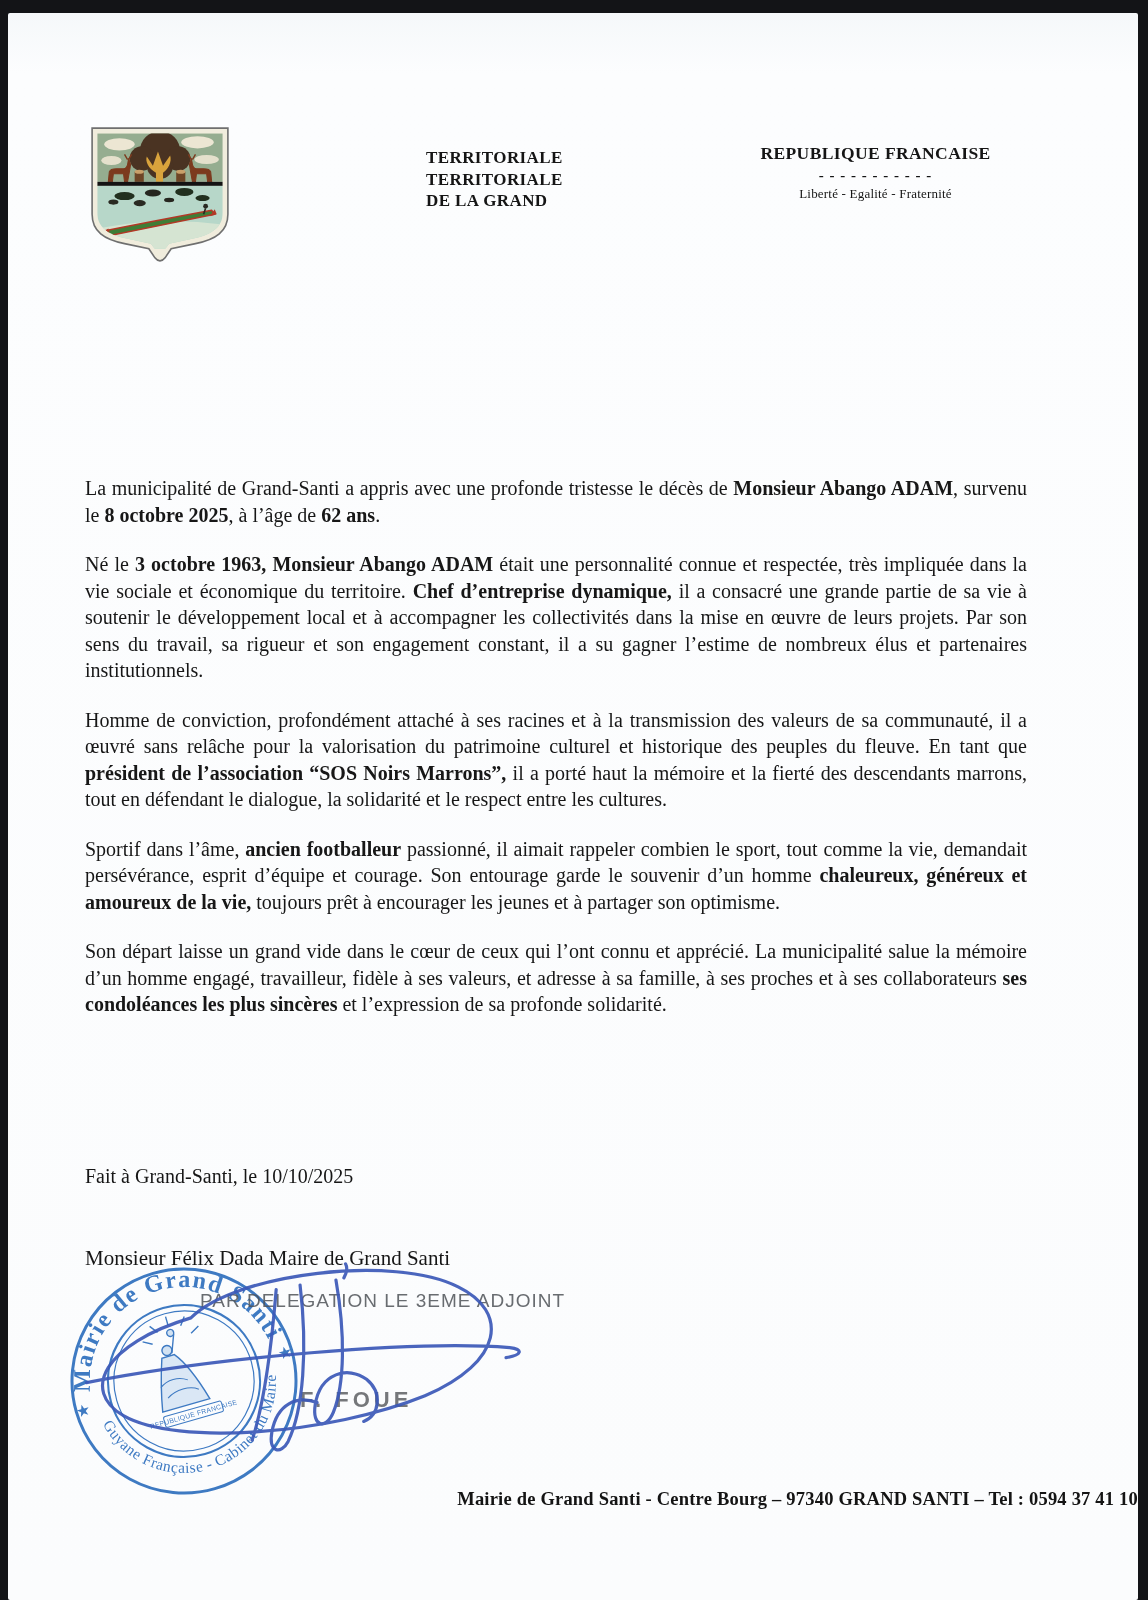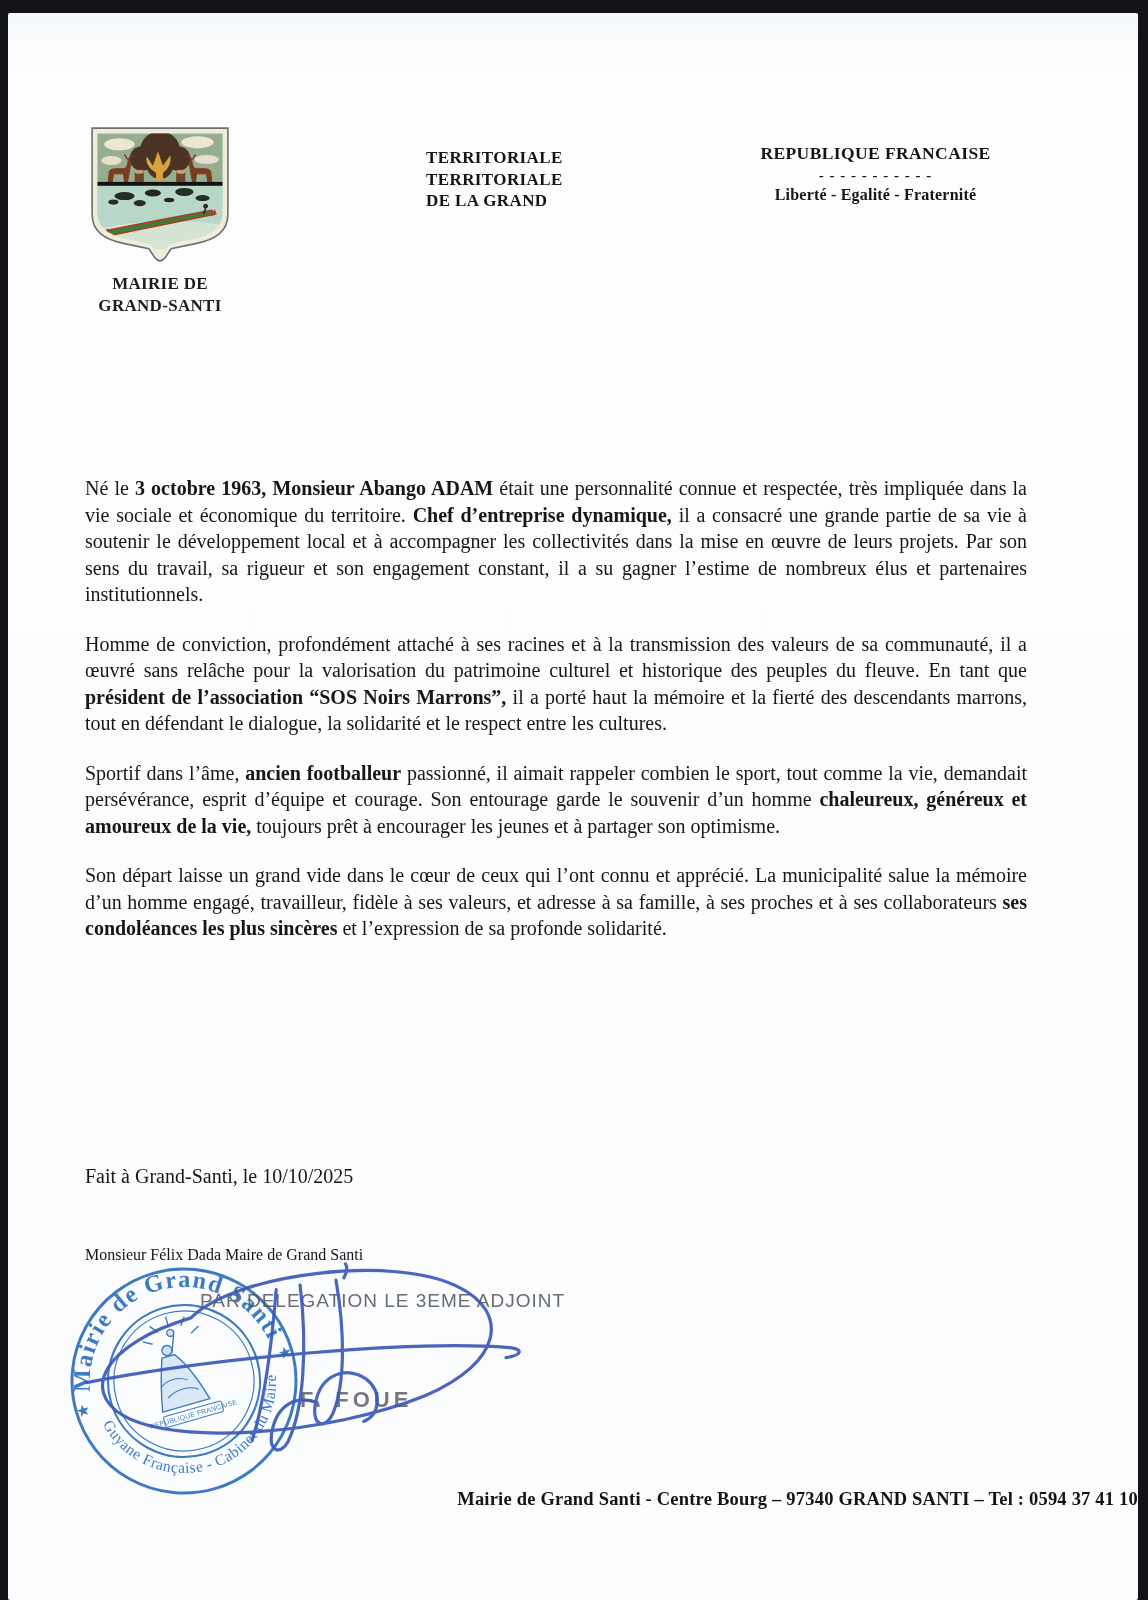--- a/index.html
+++ b/index.html
@@ -11,30 +11,30 @@
     color:#161616;
   }
   .abs{position:absolute;}
   
   .crest-block{left:62px;top:110px;width:180px;text-align:center;}
   .crest-caption{margin-top:4px;font-weight:bold;font-size:17px;line-height:22px;letter-spacing:.3px;color:#1d1d1d;}
   .center-header{left:418px;top:134px;font-weight:bold;font-size:17px;line-height:21.5px;letter-spacing:.4px;color:#151515;}
   .right-header{left:695px;top:130px;width:345px;text-align:center;color:#151515;}
   .rep-title{font-weight:bold;font-size:17.5px;letter-spacing:.4px;}
   .rep-sep{font-weight:bold;font-size:15px;letter-spacing:1px;margin-top:3px;}
-  .rep-motto{font-weight:bold;font-size:16px;margin-top:2px;letter-spacing:.2px;}
+  .rep-motto{font-weight:normal;font-size:13px;margin-top:2px;letter-spacing:.2px;}
   
   .title{left:77px;top:345px;width:942px;margin:0;text-align:center;
          font-size:21px;font-weight:bold;letter-spacing:.5px;color:#121212;}
   
   .body{left:77px;top:462px;width:942px;font-size:20px;line-height:26.5px;text-align:justify;color:#171717;}
   .body p{margin:0 0 23px 0;}
   .body strong{font-weight:bold;}
   .place-date{left:77px;top:1152px;font-size:20px;}
-  .signatory{left:77px;top:1233px;font-size:16px;}
+  .signatory{left:77px;top:1233px;font-size:21px;}
   
   .stamp{left:56px;top:1248px;width:240px;height:240px;z-index:1;opacity:.92;}
   .delegation{left:192px;top:1277px;font-family:"Liberation Sans","DejaVu Sans",sans-serif;
               font-size:19px;letter-spacing:1px;color:#4f5358;opacity:.85;z-index:2;}
   .signature{left:44px;top:1240px;width:500px;height:212px;z-index:3;transform:rotate(-1.5deg);}
   .signer-name{left:292px;top:1374px;font-family:"Liberation Sans","DejaVu Sans",sans-serif;
                font-size:22px;font-weight:bold;letter-spacing:4px;color:#54565a;opacity:.8;z-index:2;}
   
   .footer{left:0;top:1476px;width:1130px;text-align:right;font-weight:bold;font-size:18.5px;letter-spacing:.2px;color:#141414;}
 </style>
@@ -97,40 +97,37 @@
 
         <g>
           <path d="M 22,106 Q 72,96 126,86 L 129,90 Q 76,101 26,111 Z" fill="#3f7d36" stroke="#b23826" stroke-width="1.4"></path>
           <path d="M 20,107 l 6,4 -2,-7 Z" fill="#b23826"></path>
           <path d="M 129,85 l -5,7 7,-2 Z" fill="#b23826"></path>
           <circle cx="120" cy="82" r="2.4" fill="#2a2a22"></circle>
           <path d="M 120,84 l -2,6" stroke="#2a2a22" stroke-width="1.6"></path>
         </g>
       </g>
     </svg>
-    <div class="crest-caption">
-      <div>MAIRIE DE</div>
-      <div>GRAND-SANTI</div>
-    </div>
   </div>
 
   <div class="abs center-header">
     <div>TERRITORIALE</div>
     <div>TERRITORIALE</div>
     <div>DE LA GRAND</div>
   </div>
 
   <div class="abs right-header">
     <div class="rep-title">REPUBLIQUE FRANCAISE</div>
     <div class="rep-sep">- - - - - - - - - - -</div>
     <div class="rep-motto">Liberté - Egalité - Fraternité</div>
   </div>
 
 
   <div class="abs body">
+      <p><span>La municipalité de Grand-Santi a appris avec une profonde tristesse le décès de </span><strong>Monsieur Abango ADAM</strong><span>, survenu le </span><strong>8 octobre 2025</strong><span>, à l’âge de </span><strong>62 ans</strong><span>.</span></p>
       <p><span>Né le </span><strong>3 octobre 1963, Monsieur Abango ADAM</strong><span> était une personnalité connue et respectée, très impliquée dans la vie sociale et économique du territoire. </span><strong>Chef d’entreprise dynamique,</strong><span> il a consacré une grande partie de sa vie à soutenir le développement local et à accompagner les collectivités dans la mise en œuvre de leurs projets. Par son sens du travail, sa rigueur et son engagement constant, il a su gagner l’estime de nombreux élus et partenaires institutionnels.</span></p>
       <p><span>Homme de conviction, profondément attaché à ses racines et à la transmission des valeurs de sa communauté, il a œuvré sans relâche pour la valorisation du patrimoine culturel et historique des peuples du fleuve. En tant que </span><strong>président de l’association “SOS Noirs Marrons”,</strong><span> il a porté haut la mémoire et la fierté des descendants marrons, tout en défendant le dialogue, la solidarité et le respect entre les cultures.</span></p>
       <p><span>Sportif dans l’âme, </span><strong>ancien footballeur</strong><span> passionné, il aimait rappeler combien le sport, tout comme la vie, demandait persévérance, esprit d’équipe et courage. Son entourage garde le souvenir d’un homme </span><strong>chaleureux, généreux et amoureux de la vie,</strong><span> toujours prêt à encourager les jeunes et à partager son optimisme.</span></p>
       <p><span>Son départ laisse un grand vide dans le cœur de ceux qui l’ont connu et apprécié. La municipalité salue la mémoire d’un homme engagé, travailleur, fidèle à ses valeurs, et adresse à sa famille, à ses proches et à ses collaborateurs </span><strong>ses condoléances les plus sincères</strong><span> et l’expression de sa profonde solidarité.</span></p>
     </div>
 
   <div class="abs place-date">Fait à Grand-Santi, le 10/10/2025</div>
   <div class="abs signatory">Monsieur Félix Dada Maire de Grand Santi</div>
 
   <svg class="abs stamp" viewBox="0 0 240 240">

